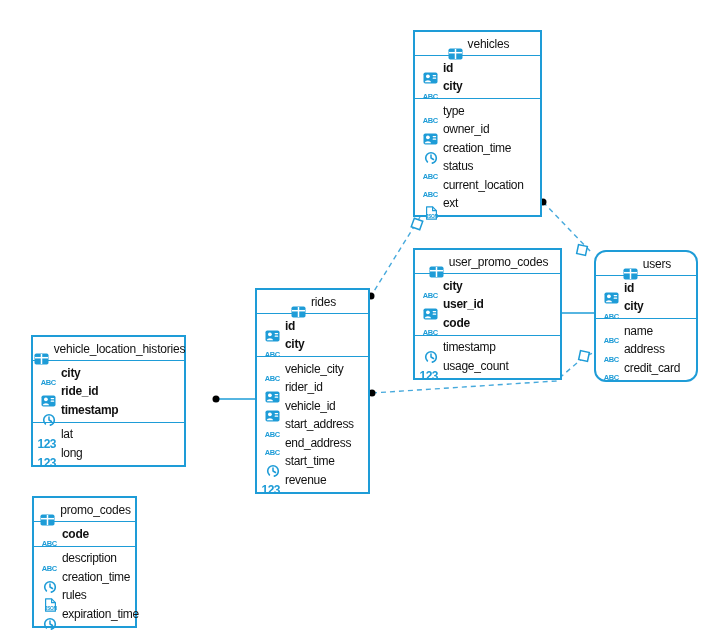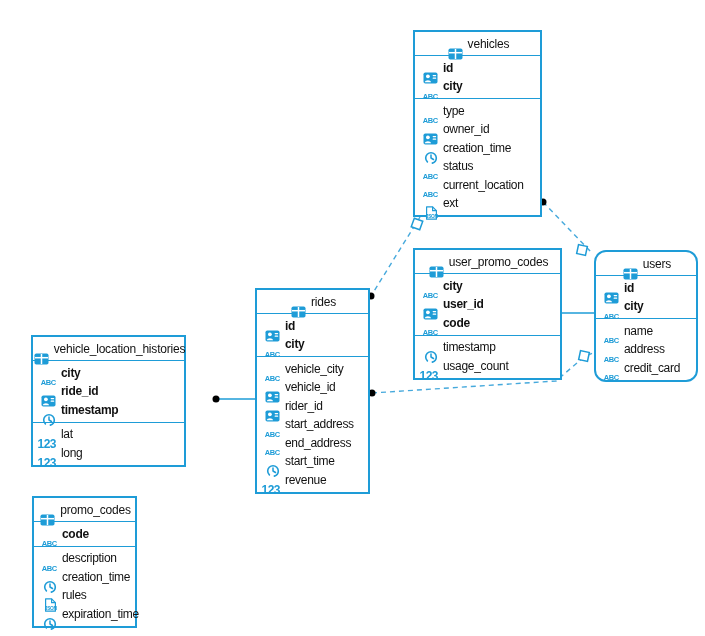--- a/index.html
+++ b/index.html
@@ -287,33 +287,33 @@
       <div class="row">
         <span class="ticon">
   <svg width="15" height="12" viewBox="0 0 15 12">
     <rect x="0.5" y="0.5" width="14" height="11" rx="1.8" fill="#1E9CD7"></rect>
     <circle cx="4.9" cy="4.3" r="1.9" fill="#fff"></circle>
     <path d="M1.7 10.3 C2.1 7.5 7.7 7.5 8.1 10.3 Z" fill="#fff"></path>
     <rect x="9.6" y="2.9" width="3.6" height="1.3" rx="0.6" fill="#fff"></rect>
     <rect x="9.6" y="5.5" width="3.6" height="1.3" rx="0.6" fill="#fff"></rect>
   </svg>
 </span>
+        <span class="fname">rider_id</span>
+      </div>
+      <div class="row">
+        <span class="ticon">
+  <svg width="15" height="12" viewBox="0 0 15 12">
+    <rect x="0.5" y="0.5" width="14" height="11" rx="1.8" fill="#1E9CD7"></rect>
+    <circle cx="4.9" cy="4.3" r="1.9" fill="#fff"></circle>
+    <path d="M1.7 10.3 C2.1 7.5 7.7 7.5 8.1 10.3 Z" fill="#fff"></path>
+    <rect x="9.6" y="2.9" width="3.6" height="1.3" rx="0.6" fill="#fff"></rect>
+    <rect x="9.6" y="5.5" width="3.6" height="1.3" rx="0.6" fill="#fff"></rect>
+  </svg>
+</span>
         <span class="fname">vehicle_id</span>
-      </div>
-      <div class="row">
-        <span class="ticon">
-  <svg width="15" height="12" viewBox="0 0 15 12">
-    <rect x="0.5" y="0.5" width="14" height="11" rx="1.8" fill="#1E9CD7"></rect>
-    <circle cx="4.9" cy="4.3" r="1.9" fill="#fff"></circle>
-    <path d="M1.7 10.3 C2.1 7.5 7.7 7.5 8.1 10.3 Z" fill="#fff"></path>
-    <rect x="9.6" y="2.9" width="3.6" height="1.3" rx="0.6" fill="#fff"></rect>
-    <rect x="9.6" y="5.5" width="3.6" height="1.3" rx="0.6" fill="#fff"></rect>
-  </svg>
-</span>
-        <span class="fname">rider_id</span>
       </div>
       <div class="row">
         <span class="ticon">
   <span class="g-str">ABC</span>
 </span>
         <span class="fname">start_address</span>
       </div>
       <div class="row">
         <span class="ticon">
   <span class="g-str">ABC</span>

